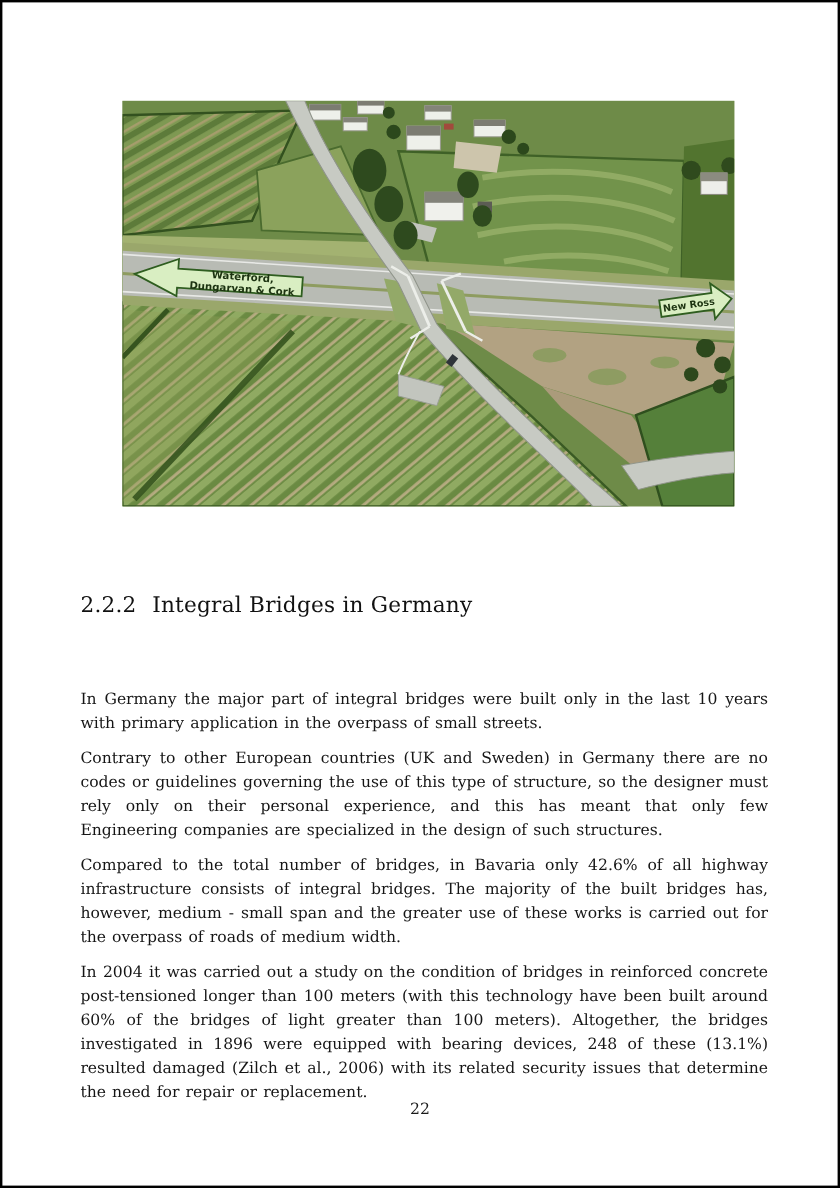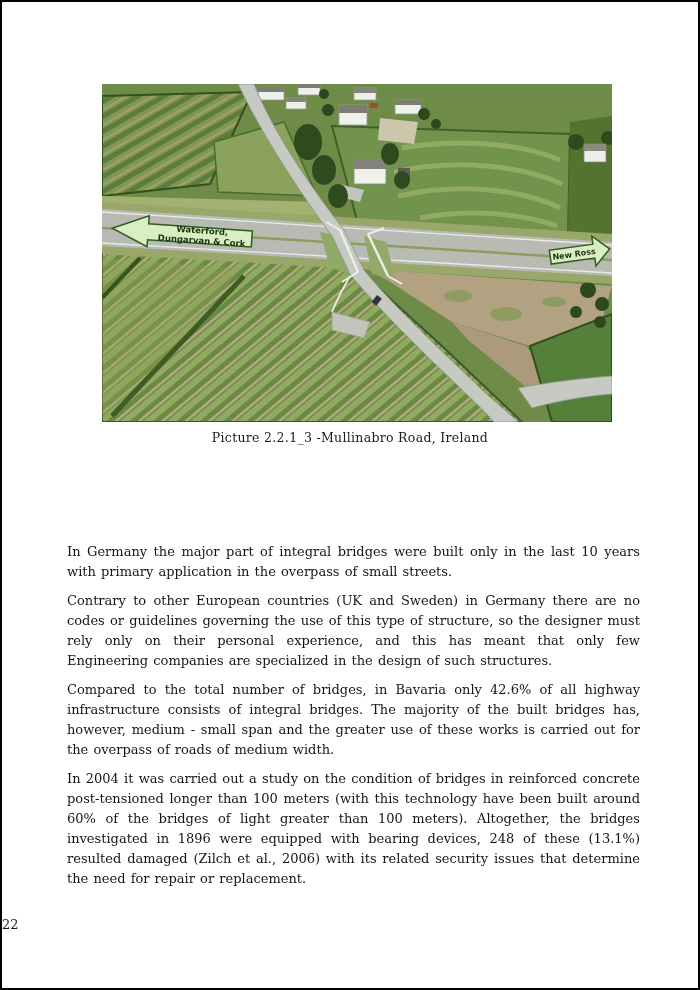--- a/index.html
+++ b/index.html
@@ -3,23 +3,23 @@
 <meta charset="utf-8">
 <style>
   html,body{margin:0;padding:0;background:#000;}
   .stage{position:relative;width:700px;height:990px;background:#000;font-family:"DejaVu Serif", serif;overflow:hidden;}
   .page{position:absolute;left:0;top:0;width:700px;height:990px;box-sizing:border-box;background:#ffffff;border:2px solid #000;}
   .photo{position:absolute;left:100px;top:82px;width:510px;height:338px;overflow:hidden;background:#6e8b48;}
   .photo svg{display:block;}
   .caption{position:absolute;left:0;top:428px;width:100%;text-align:center;font-size:12.5px;color:#1a1a1a;letter-spacing:0.3px;}
   .heading{position:absolute;left:65px;top:492px;font-size:18px;font-weight:normal;color:#111;letter-spacing:0.2px;}
   .heading .num{margin-right:13px;}
-  .bodytext{position:absolute;left:65px;top:540px;width:573px;font-size:13px;line-height:20px;text-align:justify;color:#151515;}
+  .bodytext{position:absolute;left:65px;top:572px;width:573px;font-size:13px;line-height:20px;text-align:justify;color:#151515;}
   .bodytext p{margin:0 0 9px 0;word-spacing:1px;}
-  .pagenum{position:absolute;left:0;top:915px;width:100%;text-align:left;font-size:13px;color:#1a1a1a;}
+  .pagenum{position:absolute;left:0;top:915px;width:100%;text-align:center;font-size:13px;color:#1a1a1a;}
   .signtext{font-family:"DejaVu Sans", sans-serif;font-weight:bold;fill:#1c3311;}
 </style>
 </head>
 <body>
 
 <div class="stage">
   <div class="page">
 
     <div class="photo">
       <svg width="510" height="338" viewBox="0 0 510 338">
@@ -148,22 +148,24 @@
           <text x="92" y="26" text-anchor="middle" font-size="8.5" class="signtext">Dungarvan &amp; Cork</text>
         </g>
 
         <g transform="translate(448,152) rotate(-8 30 17)">
           <polygon points="0,10 44,10 44,2 60,17 44,32 44,24 0,24" fill="#d9eec2" stroke="#2f5e20" stroke-width="1.5"></polygon>
           <text x="24" y="20" text-anchor="middle" font-size="8" class="signtext">New Ross</text>
         </g>
       </svg>
     </div>
 
-    <div class="caption">Picture 2.2.1_3 -Mullinabro Road, Ireland</div>
 
+    <div class="heading">
+      <span class="num">2.2.2</span><span>Integral Bridges in Germany</span>
+    </div>
 
     <div class="bodytext">
       <p>In Germany the major part of integral bridges were built only in the last 10 years with primary application in the overpass of small streets.</p>
       <p>Contrary to other European countries (UK and Sweden) in Germany there are no codes or guidelines governing the use of this type of structure, so the designer must rely only on their personal experience, and this has meant that only few Engineering companies are specialized in the design of such structures.</p>
       <p>Compared to the total number of bridges, in Bavaria only 42.6% of all highway infrastructure consists of integral bridges. The majority of the built bridges has, however, medium - small span and the greater use of these works is carried out for the overpass of roads of medium width.</p>
       <p>In 2004 it was carried out a study on the condition of bridges in reinforced concrete post-tensioned longer than 100 meters (with this technology have been built around 60% of the bridges of light greater than 100 meters). Altogether, the bridges investigated in 1896 were equipped with bearing devices, 248 of these (13.1%) resulted damaged (Zilch et al., 2006) with its related security issues that determine the need for repair or replacement.</p>
     </div>
 
     <div class="pagenum">22</div>
 

